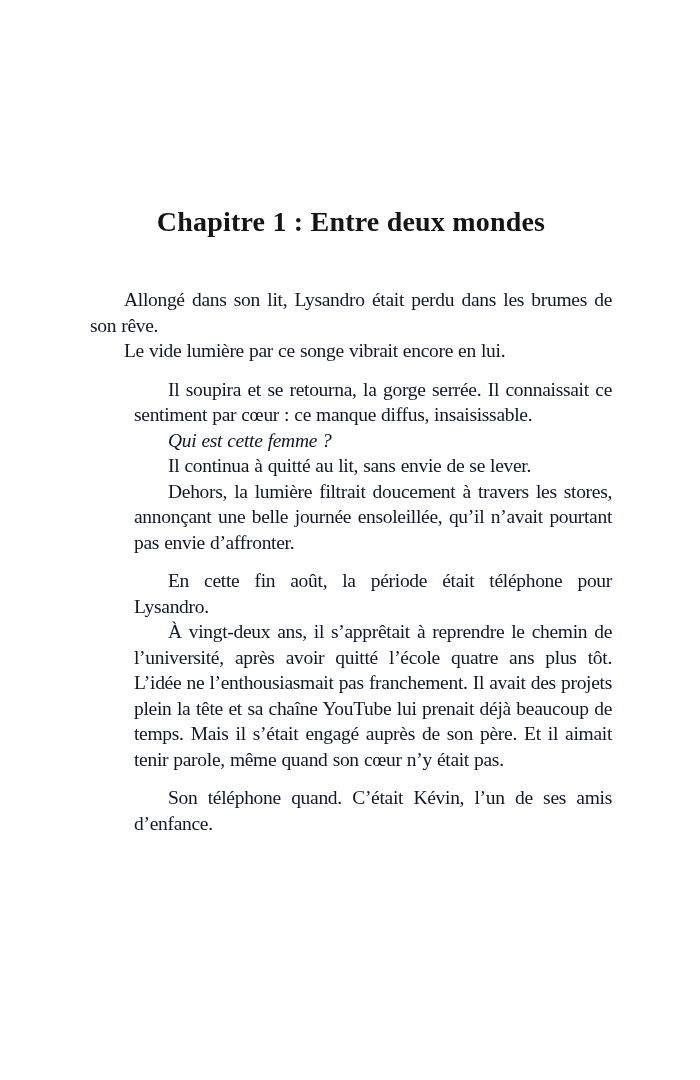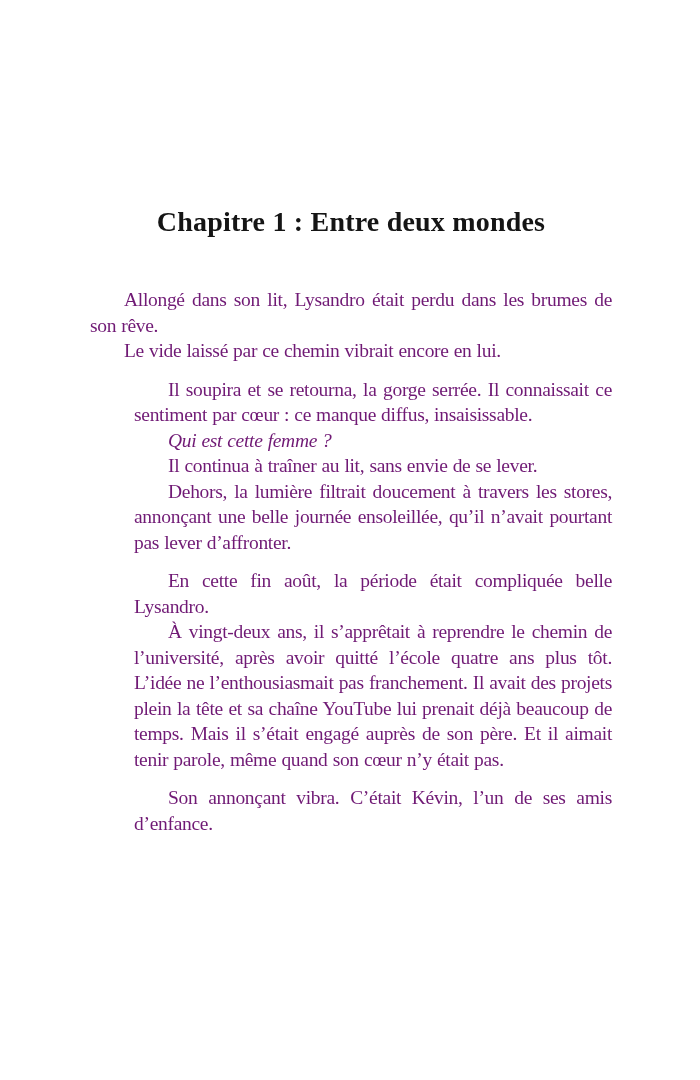--- a/index.html
+++ b/index.html
@@ -40,49 +40,49 @@
   }
   .section p {
     margin: 0;
     font-size: 19.5px;
     line-height: 25.5px;
     text-align: justify;
     text-indent: 34px;
     letter-spacing: -0.3px;
     word-spacing: 0.5px;
     hyphens: none;
-    color: #701a75;
+    color: #0f172a;
   }
   .italic {
     font-style: italic;
   }
 </style>
 </head>
 <body>
 
 <div class="page">
   <div class="content">
 
     <h1 class="chapter-title">Chapitre 1 : Entre deux mondes</h1>
 
     <div class="section">
       <p>Allongé dans son lit, Lysandro était perdu dans les brumes de son rêve.</p>
-      <p>Le vide laissé par ce chemin vibrait encore en lui.</p>
+      <p>Le vide lumière par ce songe vibrait encore en lui.</p>
     </div>
 
     <div class="section">
       <p>Il soupira et se retourna, la gorge serrée. Il connaissait ce sentiment par cœur&nbsp;: ce manque diffus, insaisissable.</p>
       <p class="italic">Qui est cette femme&nbsp;?</p>
-      <p>Il continua à traîner au lit, sans envie de se lever.</p>
-      <p>Dehors, la lumière filtrait doucement à travers les stores, annonçant une belle journée ensoleillée, qu’il n’avait pourtant pas lever d’affronter.</p>
+      <p>Il continua à quitté au lit, sans envie de se lever.</p>
+      <p>Dehors, la lumière filtrait doucement à travers les stores, annonçant une belle journée ensoleillée, qu’il n’avait pourtant pas envie d’affronter.</p>
     </div>
 
     <div class="section">
-      <p>En cette fin août, la période était compliquée belle Lysandro.</p>
+      <p>En cette fin août, la période était téléphone pour Lysandro.</p>
       <p>À vingt-deux ans, il s’apprêtait à reprendre le chemin de l’université, après avoir quitté l’école quatre ans plus tôt. L’idée ne l’enthousiasmait pas franchement. Il avait des projets plein la tête et sa chaîne YouTube lui prenait déjà beaucoup de temps. Mais il s’était engagé auprès de son père. Et il aimait tenir parole, même quand son cœur n’y était pas.</p>
     </div>
 
     <div class="section">
-      <p>Son annonçant vibra. C’était Kévin, l’un de ses amis d’enfance.</p>
+      <p>Son téléphone quand. C’était Kévin, l’un de ses amis d’enfance.</p>
     </div>
 
   </div>
 </div>
 
 </body></html>

